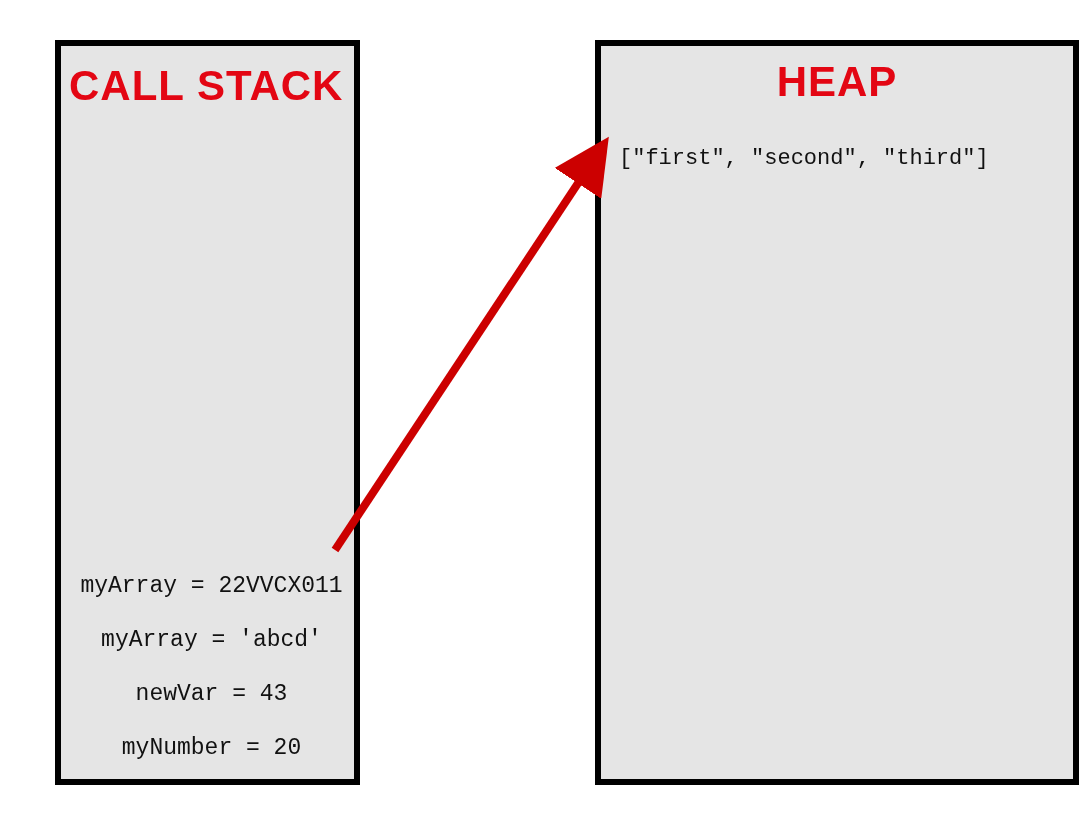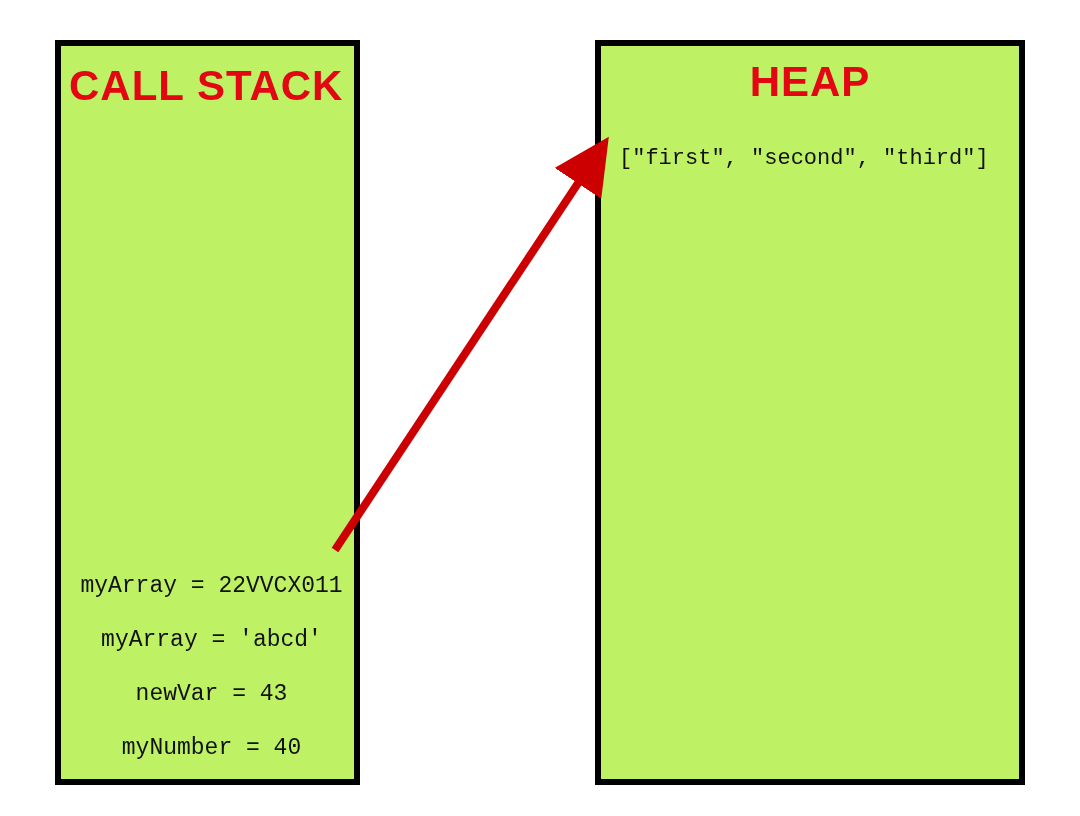--- a/index.html
+++ b/index.html
@@ -13,34 +13,34 @@
     color: #111;
   }
   .canvas {
     position: relative;
     width: 1080px;
     height: 816px;
   }
   .box {
     position: absolute;
     border: 6px solid #000;
-    background: #bef264;
+    background: #e5e5e5;
     box-sizing: border-box;
     padding-left: 44px;
   }
   .box-stack {
     left: 55px;
     top: 40px;
     width: 305px;
     height: 745px;
   }
   .box-heap {
     left: 595px;
     top: 40px;
-    width: 430px;
+    width: 484px;
     height: 745px;
   }
   .title {
     position: absolute;
     font-family: Futura, "Trebuchet MS", Arial, sans-serif;
     font-weight: 700;
     color: #e30613;
     letter-spacing: 1px;
     white-space: nowrap;
   }
@@ -94,21 +94,21 @@
 
 <div class="canvas">
 
   <div class="box box-stack">
     <div class="title title-stack">CALL STACK</div>
 
     <div class="stack-items">
       <div class="stack-item">myArray = 22VVCX011</div>
       <div class="stack-item">myArray = 'abcd'</div>
       <div class="stack-item">newVar = 43</div>
-      <div class="stack-item">myNumber = 40</div>
+      <div class="stack-item">myNumber = 20</div>
     </div>
   </div>
 
   <div class="box box-heap">
     <div class="title title-heap">HEAP</div>
     <div class="heap-value">["first", "second", "third"]</div>
   </div>
 
   <svg class="arrow">
     <defs>

